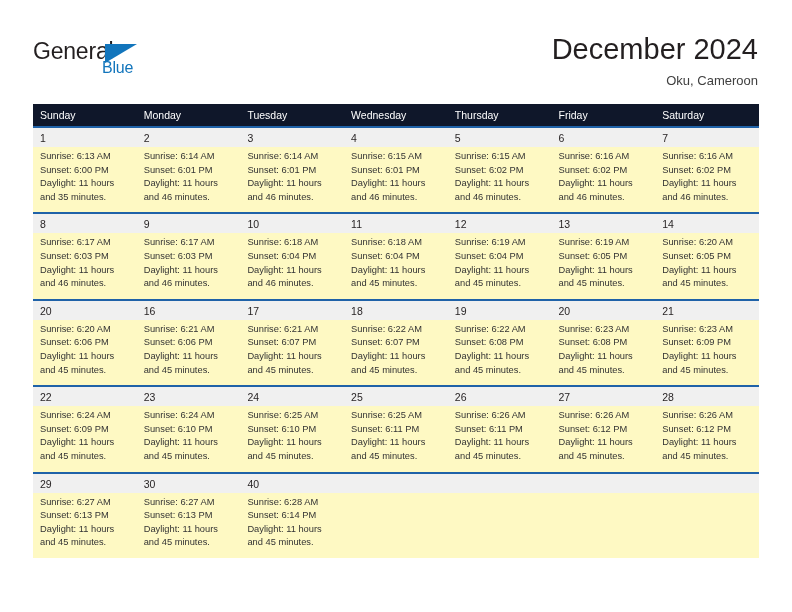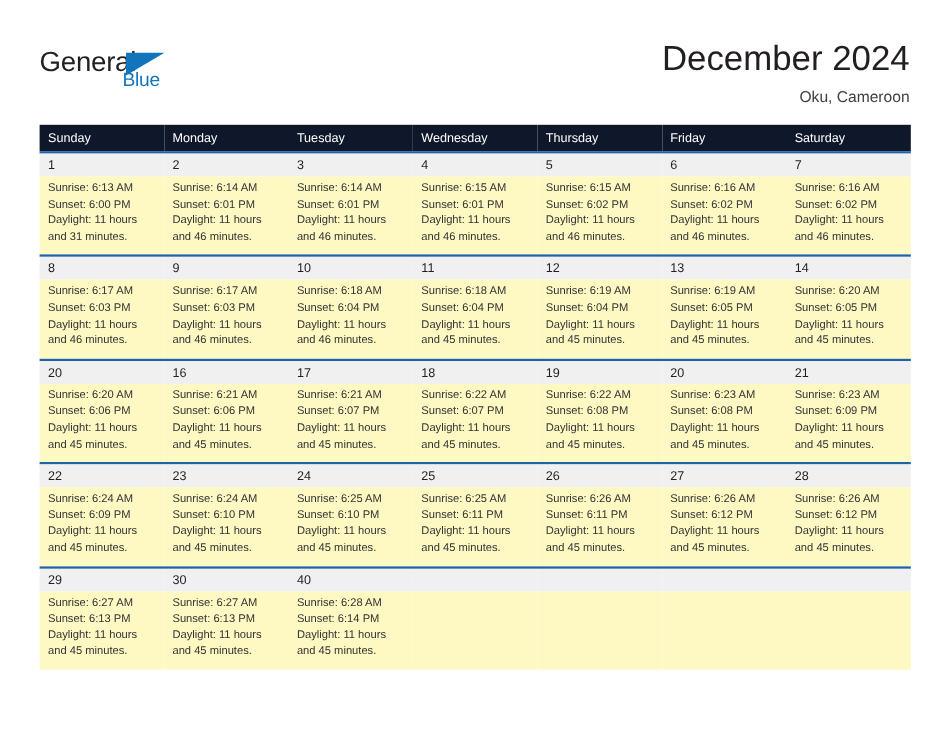--- a/index.html
+++ b/index.html
@@ -189,21 +189,21 @@
           <td>4</td>
           <td>5</td>
           <td>6</td>
           <td>7</td>
         </tr>
         <tr class="detail-row">
           <td>
             <span class="line">Sunrise: 6:13 AM</span>
             <span class="line">Sunset: 6:00 PM</span>
             <span class="line">Daylight: 11 hours</span>
-            <span class="line">and 31 minutes.</span>
+            <span class="line">and 35 minutes.</span>
           </td>
           <td>
             <span class="line">Sunrise: 6:14 AM</span>
             <span class="line">Sunset: 6:01 PM</span>
             <span class="line">Daylight: 11 hours</span>
             <span class="line">and 46 minutes.</span>
           </td>
           <td>
             <span class="line">Sunrise: 6:14 AM</span>
             <span class="line">Sunset: 6:01 PM</span>

